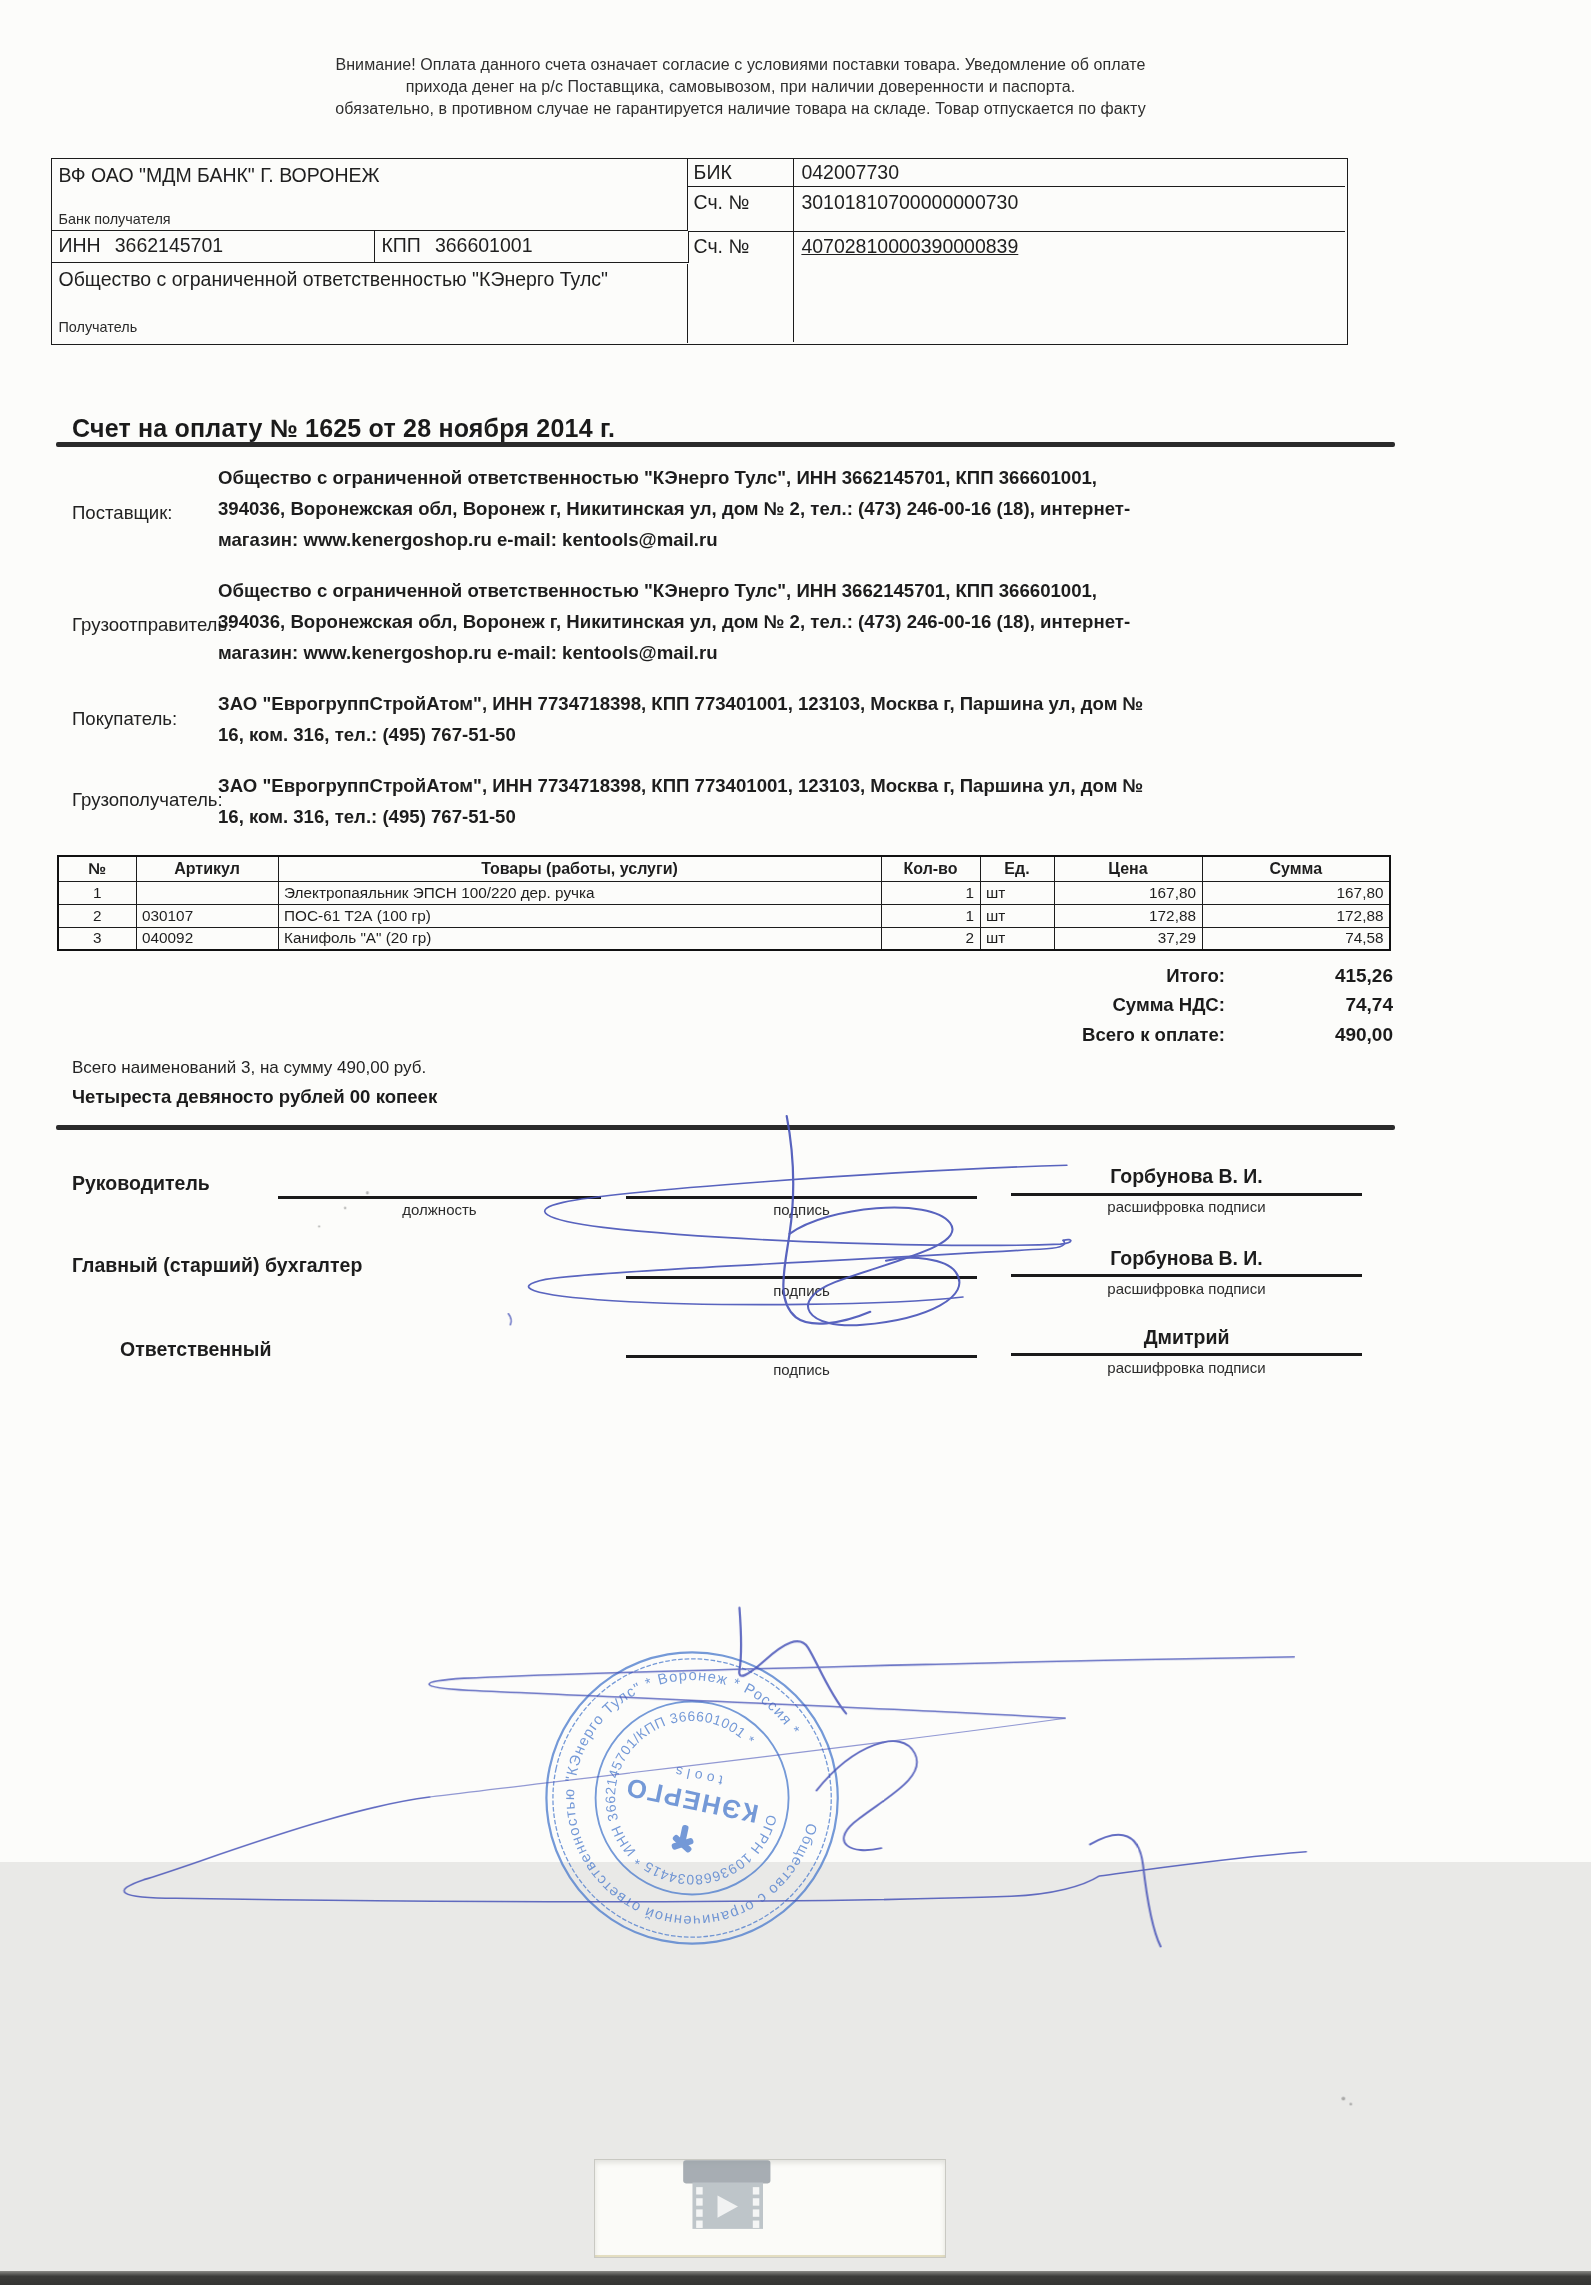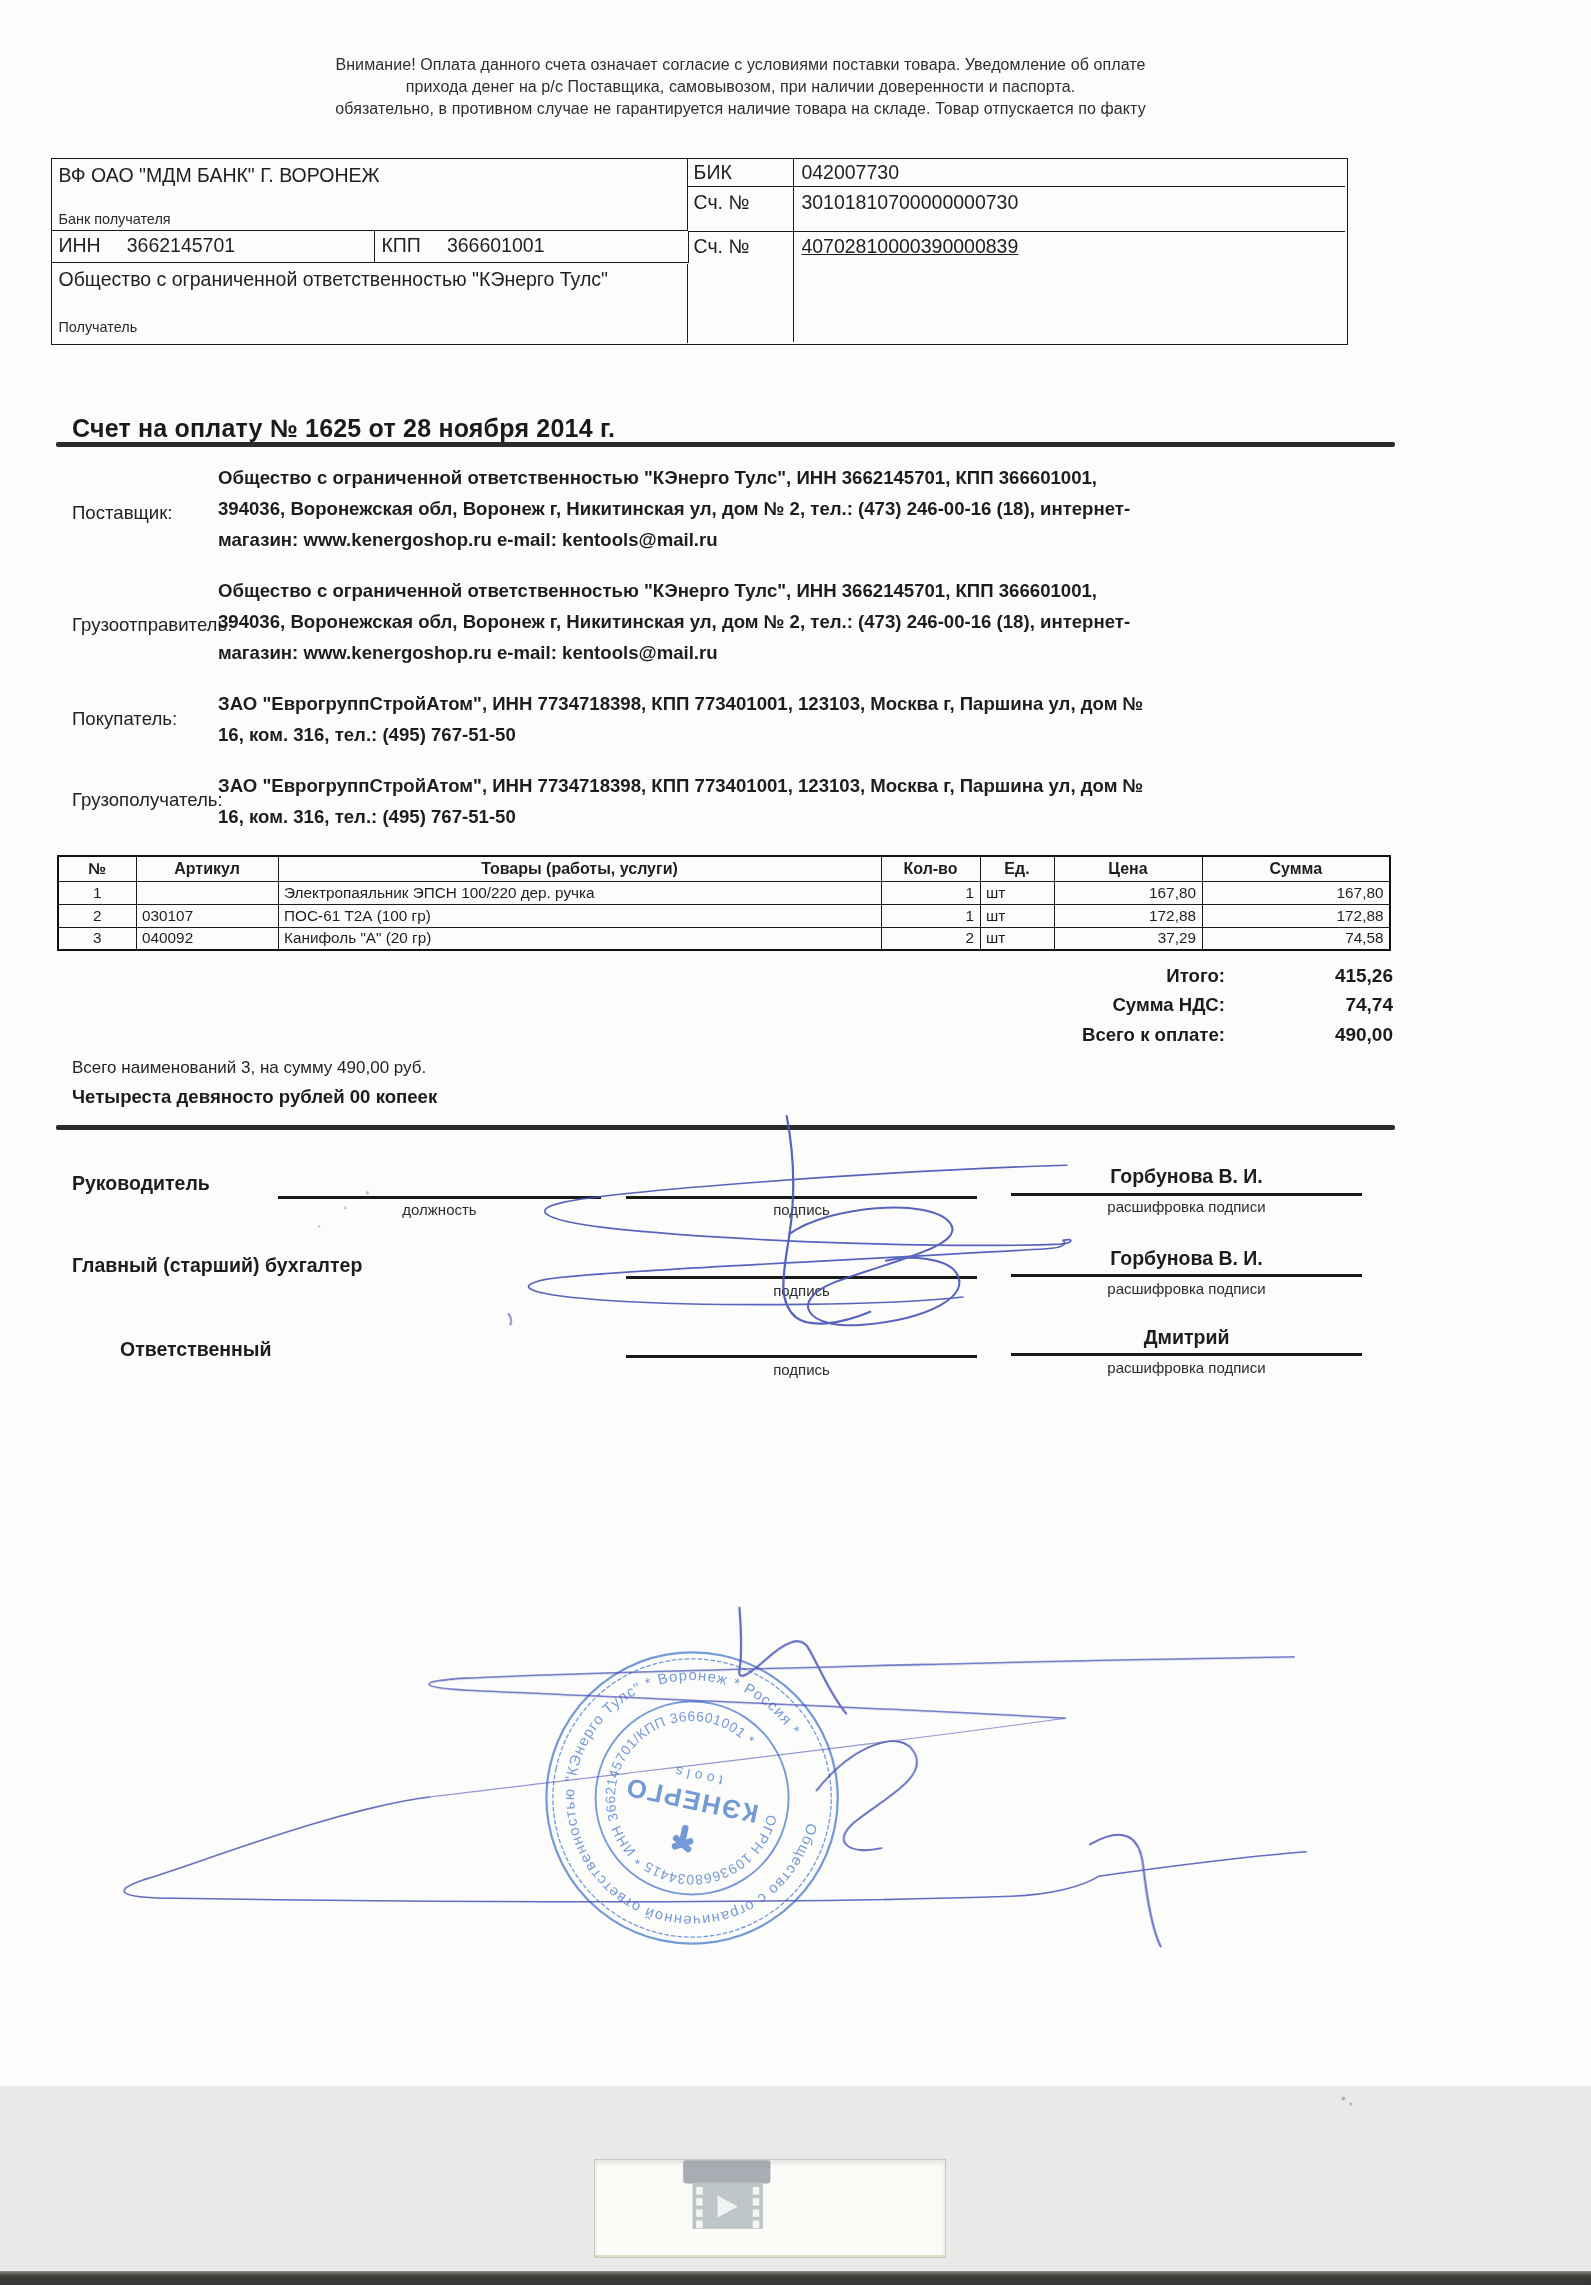--- a/index.html
+++ b/index.html
@@ -5,21 +5,21 @@
   html,body{margin:0;padding:0;}
   body{
     width:1592px;height:2286px;
     background:#e9e9e7;
     font-family:"Liberation Sans", sans-serif;
     color:#222;
     position:relative;
     overflow:hidden;
   }
   .page{
-    position:absolute;left:0;top:0;width:1592px;height:2086px;
+    position:absolute;left:0;top:0;width:1592px;height:1862px;
     background:#fcfcfa;
   }
   .abs{position:absolute;}
 
   
   .notice{
     left:221px;top:54px;width:1039px;
     font-size:16px;line-height:22px;color:#2e2e2e;
     text-align:center;letter-spacing:0.1px;
   }
@@ -34,21 +34,21 @@
   .cell-inn{left:0;top:72px;width:323px;height:32px;border-right:1.9px solid #1c1c1c;border-bottom:1.9px solid #1c1c1c;padding:2.8px 6.5px;}
   .cell-kpp{left:323px;top:72px;width:314px;height:32px;border-right:1.9px solid #1c1c1c;border-bottom:1.9px solid #1c1c1c;padding:2.8px 6.5px;}
   .cell-recipient{left:0;top:105px;width:636px;height:79px;border-right:1.9px solid #1c1c1c;padding:2.8px 6.5px;line-height:25px;}
   .cell-bik-label{left:636px;top:0;width:106px;height:28px;border-right:1.9px solid #1c1c1c;border-bottom:1.9px solid #1c1c1c;padding:1.9px 5.6px;}
   .cell-bik-value{left:742px;top:0;width:551px;height:28px;border-bottom:1.9px solid #1c1c1c;padding:1.9px 7.4px;}
   .cell-acc1-label{left:636px;top:28px;width:106px;height:45px;border-right:1.9px solid #1c1c1c;border-bottom:1.9px solid #1c1c1c;padding:3.7px 5.6px;}
   .cell-acc1-value{left:742px;top:28px;width:551px;height:45px;border-bottom:1.9px solid #1c1c1c;padding:3.7px 7.4px;}
   .cell-acc2-label{left:636px;top:72px;width:106px;height:111px;border-right:1.9px solid #1c1c1c;padding:3.7px 5.6px;}
   .cell-acc2-value{left:742px;top:72px;width:551px;height:111px;padding:3.7px 7.4px;text-decoration:underline;}
   .small-caption{position:absolute;left:6.5px;bottom:2.8px;font-size:14.4px;color:#2a2a2a;}
-  .kv{display:flex;gap:26px;}
+  .kv{display:flex;gap:14px;}
 
   
   .doc-title{left:72px;top:414px;font-size:25px;font-weight:bold;color:#1b1b1b;letter-spacing:0.2px;}
   .divider{left:56px;width:1339px;height:4.6px;background:#2b2b2b;border-radius:1.9px;}
   .divider-1{top:442px;}
   .divider-2{top:1125px;}
 
   
   .party-label{left:72px;font-size:18.6px;color:#222;}
   .party-text{left:218px;width:939px;font-size:18.6px;font-weight:bold;line-height:31px;color:#1d1d1d;}

